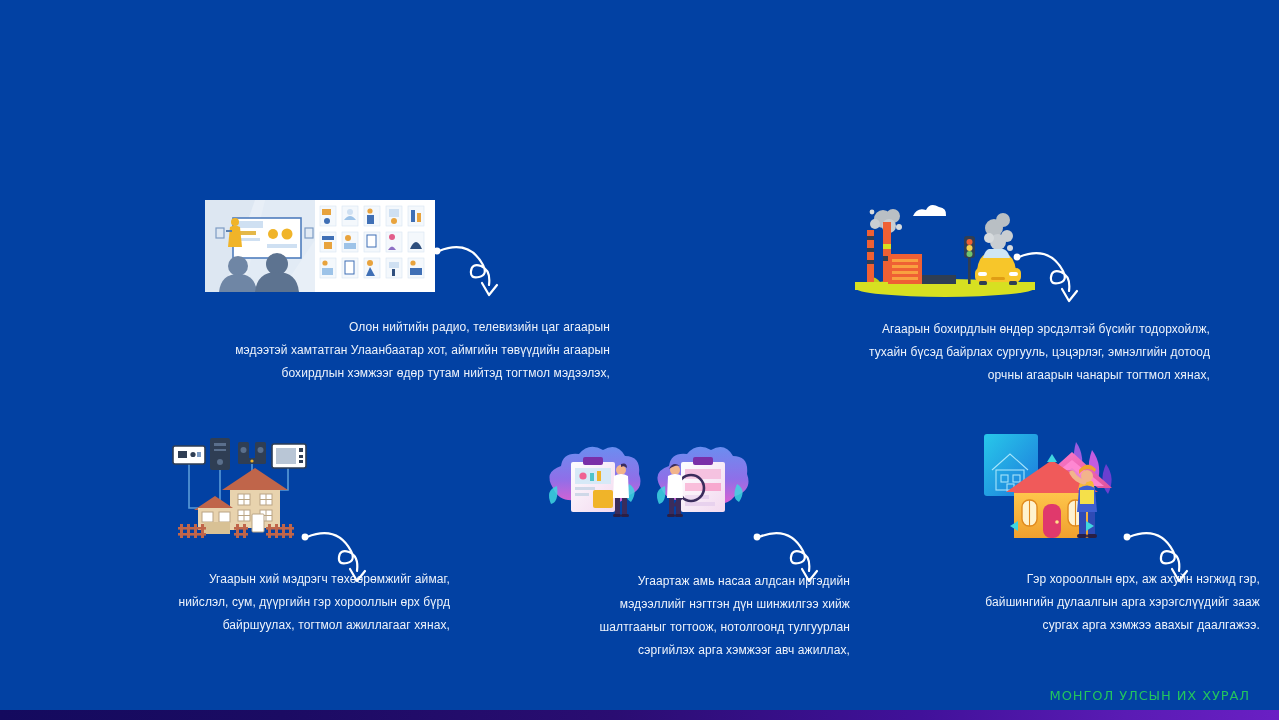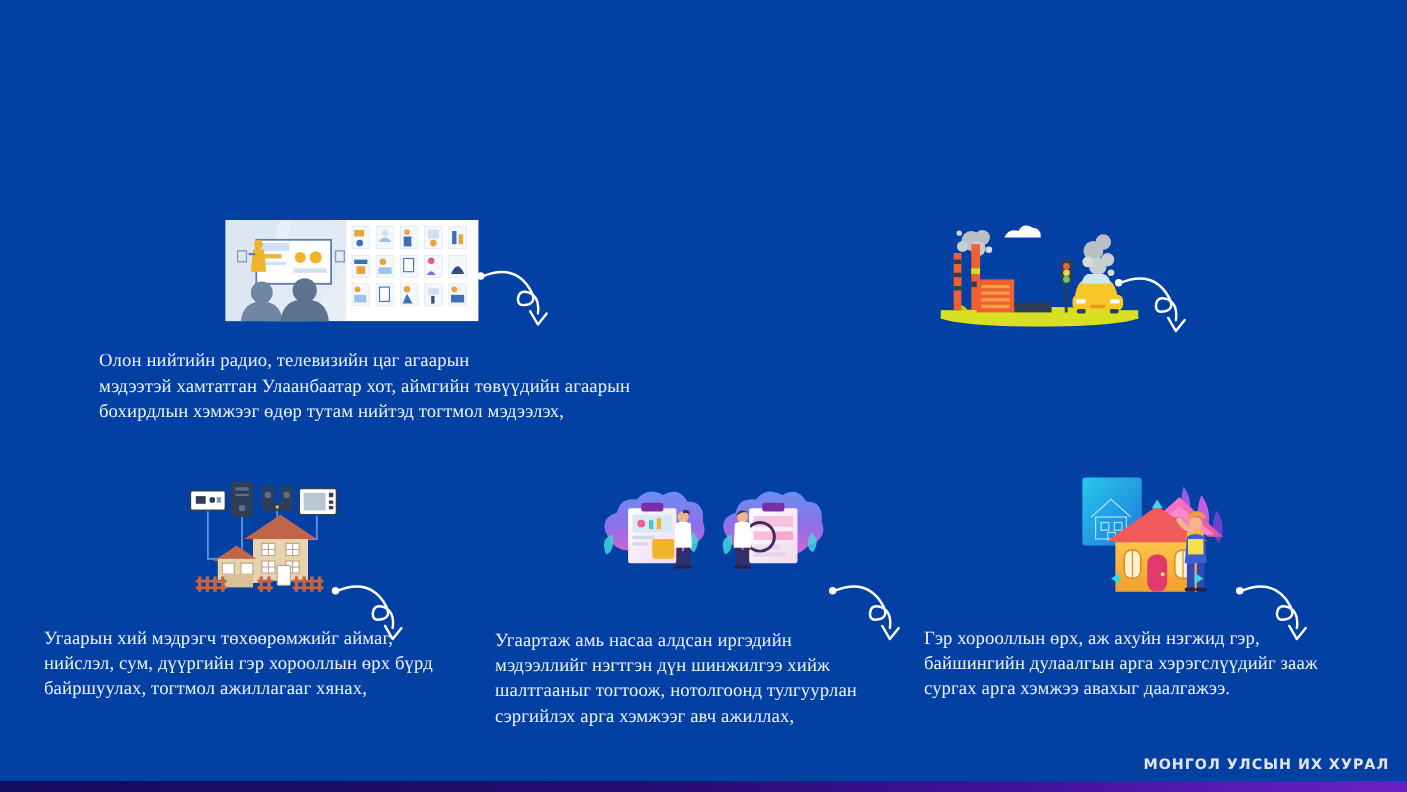--- a/index.html
+++ b/index.html
@@ -49,24 +49,24 @@
 
   
   .cell {
     position: absolute;
   }
   .art-wrap {
     position: absolute;
   }
   .caption {
     position: absolute;
-    text-align: left;
+    text-align: right;
     color: #eef3fb;
-    font-family: Liberation Serif, serif;
-    font-size: 17px;
+    font-family: Liberation Sans, sans-serif;
+    font-size: 12px;
     line-height: 23px;
     white-space: pre-line;
     letter-spacing: 0.1px;
   }
 
   
   #cell-1 { left: 60px;  top: 190px; width: 580px; height: 210px; }
   #cell-2 { left: 660px; top: 190px; width: 580px; height: 210px; }
   #cell-3 { left: 30px;  top: 430px; width: 430px; height: 240px; }
   #cell-4 { left: 450px; top: 430px; width: 400px; height: 250px; }
@@ -90,26 +90,26 @@
   }
   #arrow-1 { left: 432px; top: 232px; }
   #arrow-2 { left: 1012px; top: 238px; }
   #arrow-3 { left: 300px; top: 518px; }
   #arrow-4 { left: 752px; top: 518px; }
   #arrow-5 { left: 1122px; top: 518px; }
 
   
   #footer-label {
     position: absolute;
-    right: 16px;
+    right: 29px;
     bottom: 17px;
-    color: #e5e5e5;
+    color: #22c55e;
     font-family: "DejaVu Sans", "Liberation Sans", sans-serif;
     font-size: 13px;
-    font-weight: bold;
+    font-weight: normal;
     letter-spacing: 0.9px;
   }
   #bottom-bar {
     position: absolute;
     left: 0;
     bottom: 0;
     width: 1279px;
     height: 10px;
     background: linear-gradient(90deg,#140a5e 0%, #1b0b63 22%, #2a0d72 48%, #41119a 72%, #5a1bb4 88%, #6a1fc4 100%);
   }
@@ -255,20 +255,23 @@
         <path d="M122 78 q2 -14 9 -16 h20 q8 2 10 16 z" fill="#f7c62a"></path>
         <path d="M128 66 q2 -8 6 -9 h14 q5 1 7 9 z" fill="#cfe6f5"></path>
         <rect x="120" y="76" width="46" height="14" rx="5" fill="#f7c62a"></rect>
         <rect x="123" y="80" width="9" height="4" rx="2" fill="#ffffff"></rect>
         <rect x="154" y="80" width="9" height="4" rx="2" fill="#ffffff"></rect>
         <rect x="136" y="85" width="14" height="3" rx="1.5" fill="#e09d14"></rect>
         <rect x="124" y="89" width="8" height="4" rx="1.5" fill="#2f3e54"></rect>
         <rect x="154" y="89" width="8" height="4" rx="1.5" fill="#2f3e54"></rect>
       </svg>
     </div>
+    <div class="caption" id="cap-2">Агаарын бохирдлын өндөр эрсдэлтэй бүсийг тодорхойлж,
+тухайн бүсэд байрлах сургууль, цэцэрлэг, эмнэлгийн дотоод
+орчны агаарын чанарыг тогтмол хянах,</div>
   </div>
 
   <div class="cell" id="cell-3">
     <div class="art-wrap" id="art-3">
       <svg width="175" height="112" viewBox="0 0 175 112">
 
         <g stroke="#5a9bd8" stroke-width="1.6" fill="none">
           <path d="M29 34 L29 78 L62 78"></path>
           <path d="M60 38 L60 74"></path>
           <path d="M92 34 L92 48"></path>

